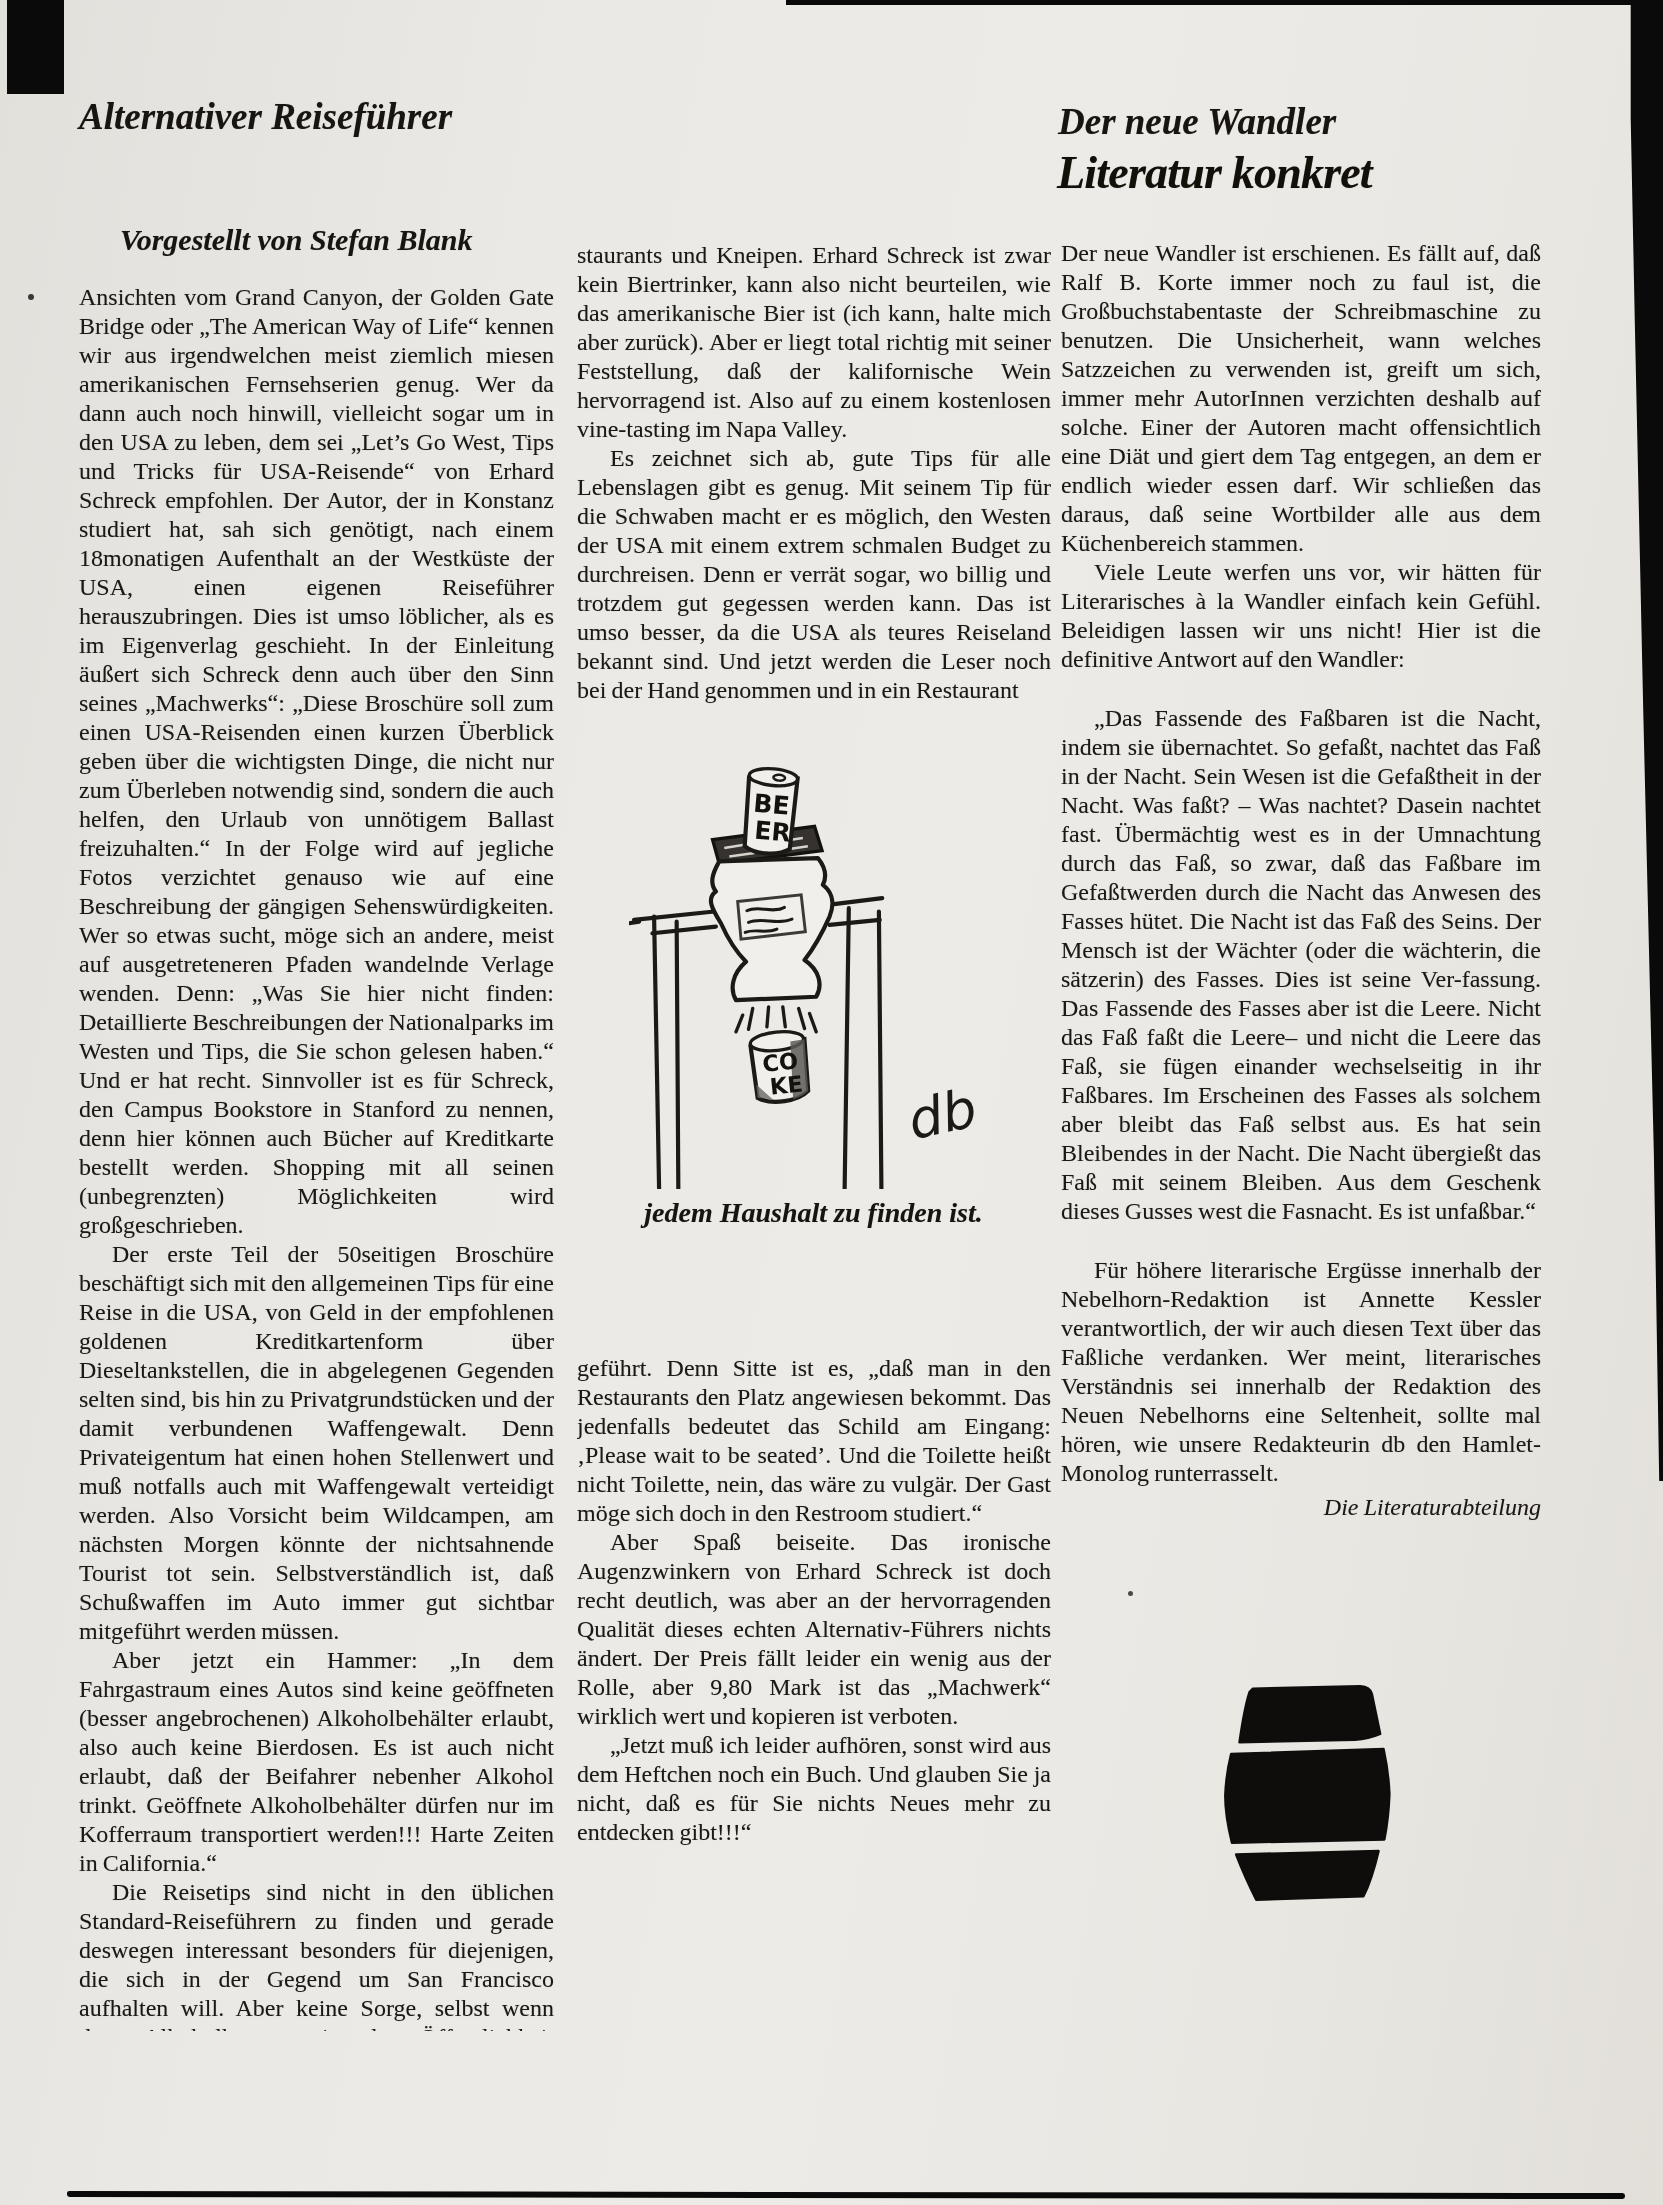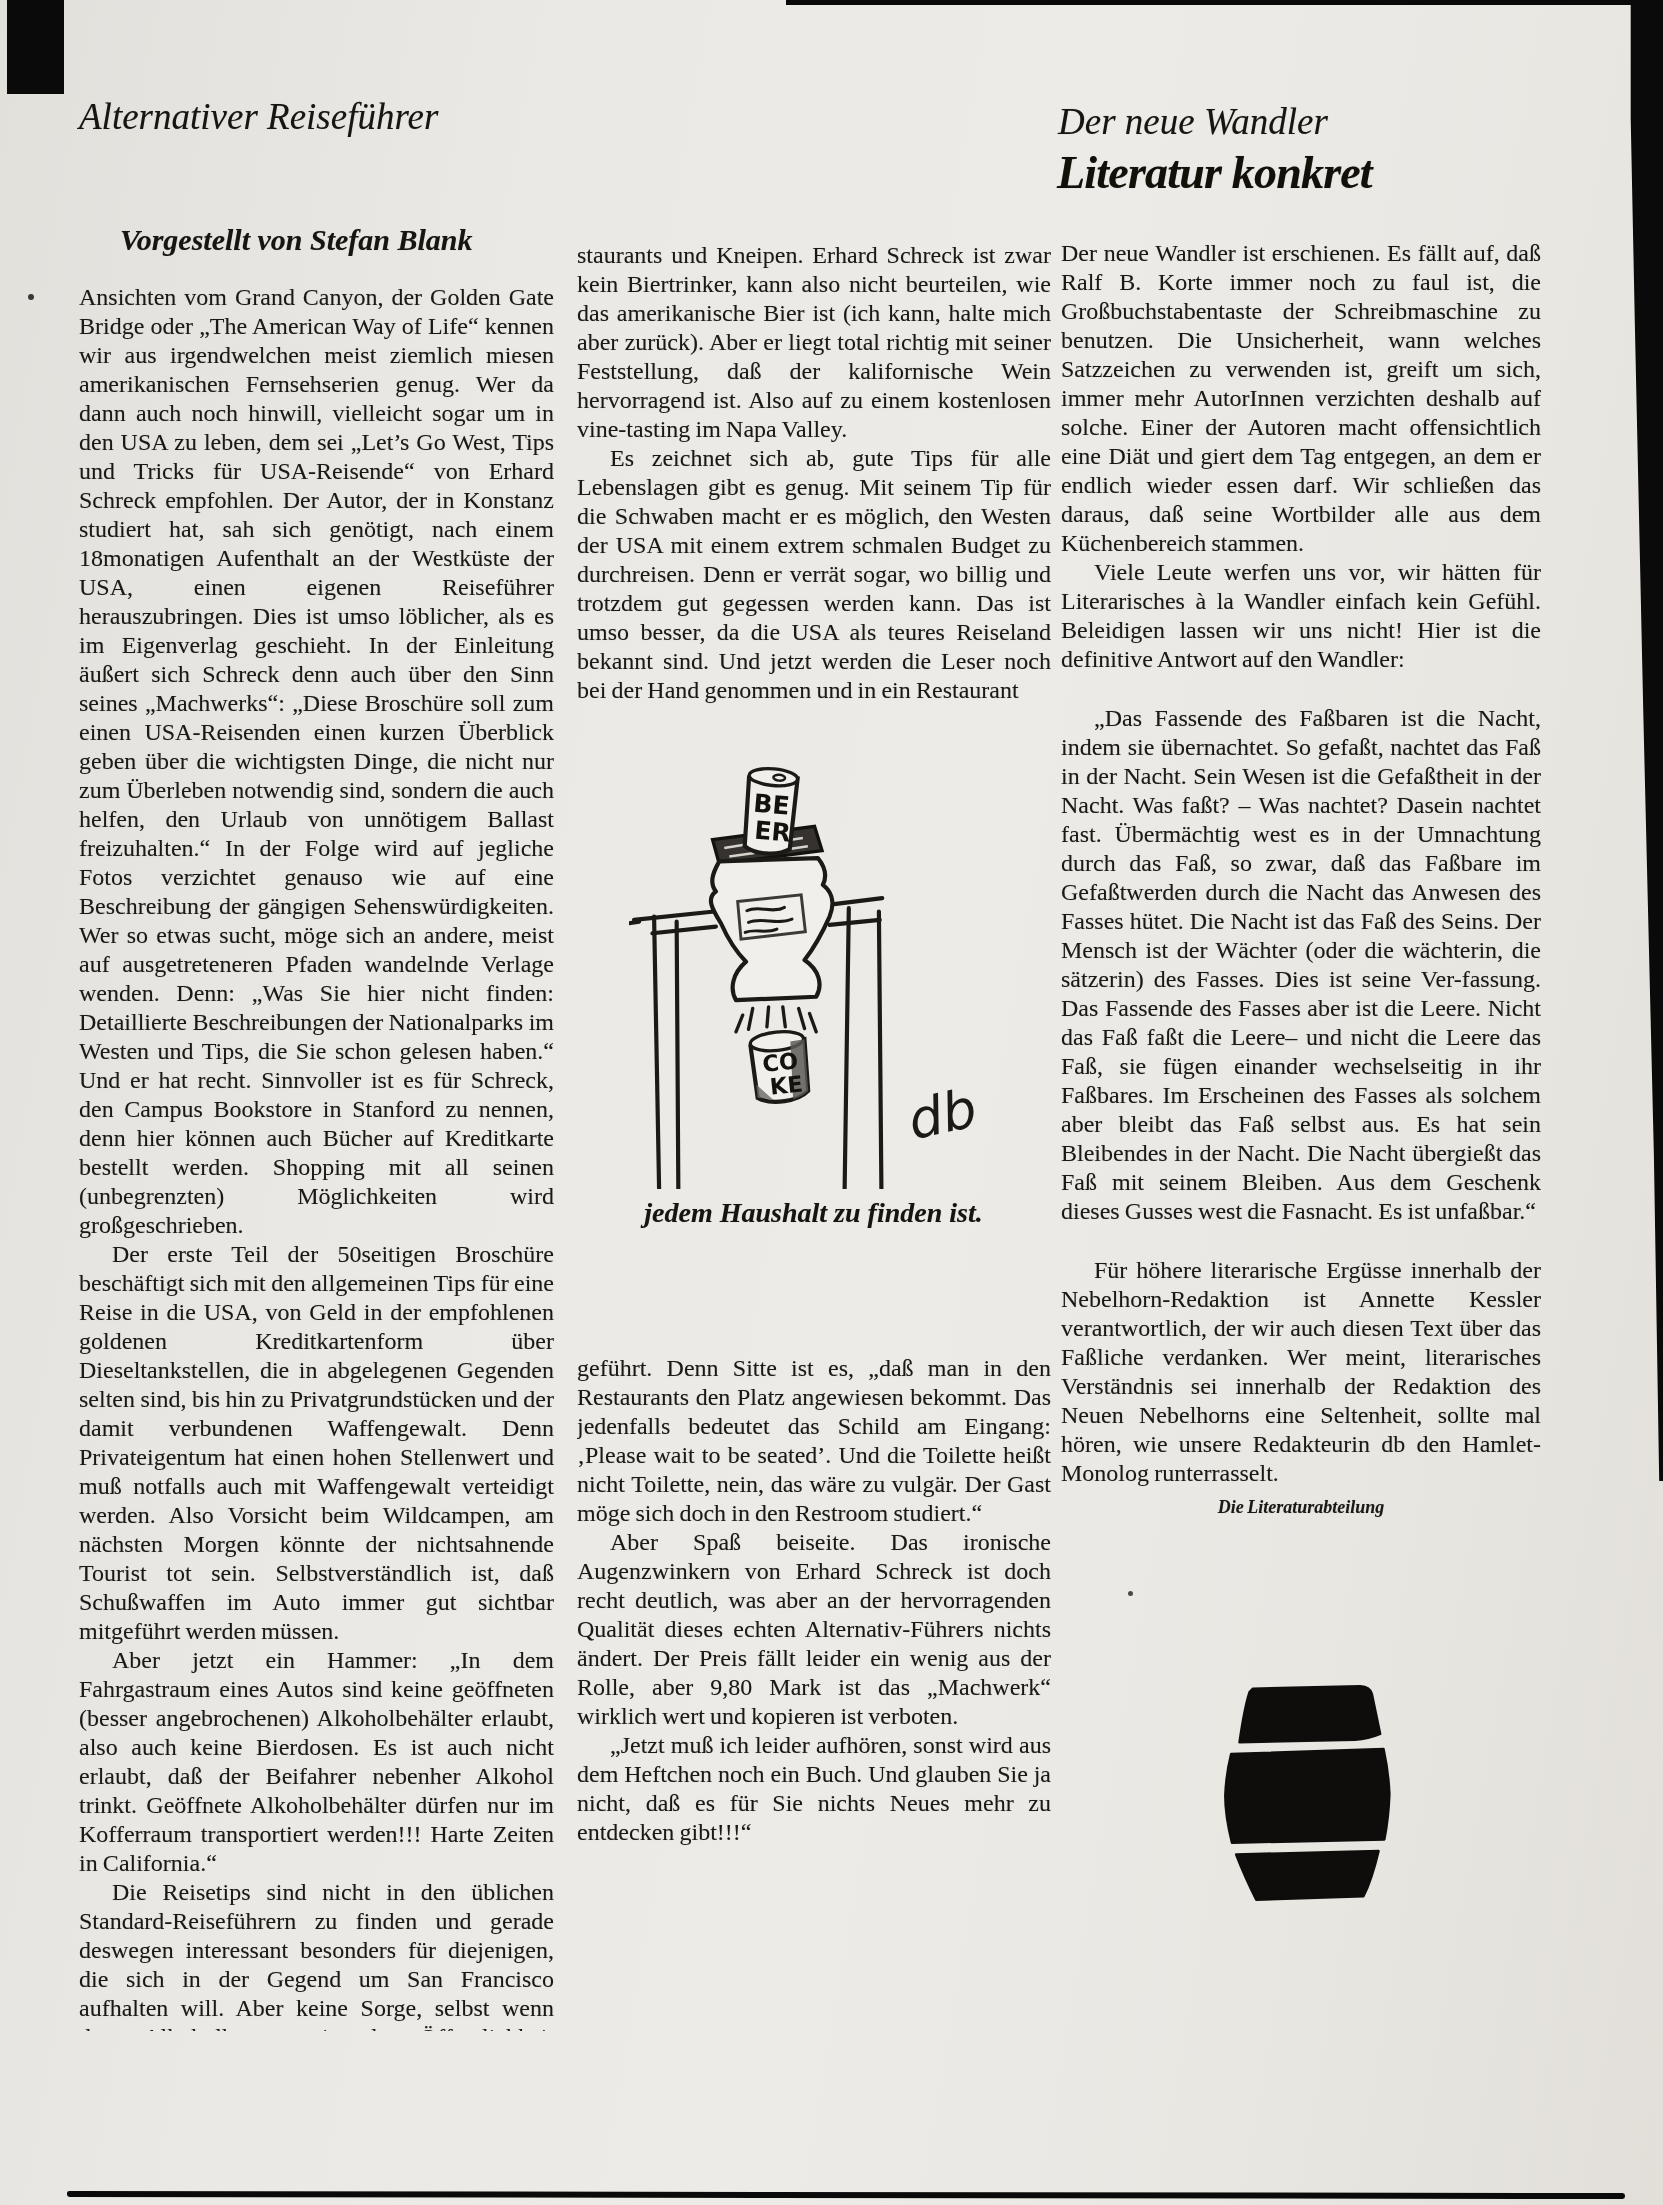--- a/index.html
+++ b/index.html
@@ -6,21 +6,21 @@
   .page{
     position:relative;
     width:1663px;height:2205px;
     background:linear-gradient(100deg,#e2e0db 0%,#ebe9e5 28%,#edebe7 55%,#e9e7e2 78%,#e2dfd9 100%);
     overflow:hidden;
     font-family:"Liberation Serif", serif;
     color:#1b1815;
   }
   .abs{position:absolute;}
   .kicker{
-    font-style:italic;font-weight:400;font-size:37px;line-height:1.1;
+    font-style:italic;font-weight:700;font-size:37px;line-height:1.1;
     letter-spacing:0px;color:#171411;
     text-shadow:0 0 0.8px rgba(30,26,20,.35);
   }
   .headline{
     font-style:italic;font-weight:700;font-size:48px;line-height:1.05;
     letter-spacing:-0.8px;color:#121009;
     text-shadow:0 0 0.8px rgba(30,26,20,.4);
   }
   .byline{
     font-style:italic;font-weight:700;font-size:30px;color:#171411;
@@ -34,22 +34,22 @@
   }
   .col p{margin:0;}
   .col p.ind{text-indent:33px;}
   .col p.gap{margin-top:30px;}
   .caption{
     font-style:italic;font-weight:700;font-size:28px;line-height:36px;
     text-align:center;color:#17140f;
     text-shadow:0 0 0.8px rgba(30,26,20,.3);
   }
   .lit-byline{
-    font-style:italic;font-weight:700;font-size:18px;
-    text-align:center;margin-top:5px;
+    font-style:italic;font-weight:400;font-size:24px;
+    text-align:right;margin-top:5px;
   }
   .footer{
     font-family:"Liberation Sans", sans-serif;
     font-weight:700;font-size:30px;letter-spacing:-0.4px;
     text-align:right;color:#0d0d0d;
     text-shadow:0 0 0.8px rgba(20,18,15,.4);
   }
   .artifact{background:#0a0a0a;}
   svg text{font-family:"DejaVu Sans", sans-serif;}
 </style>

